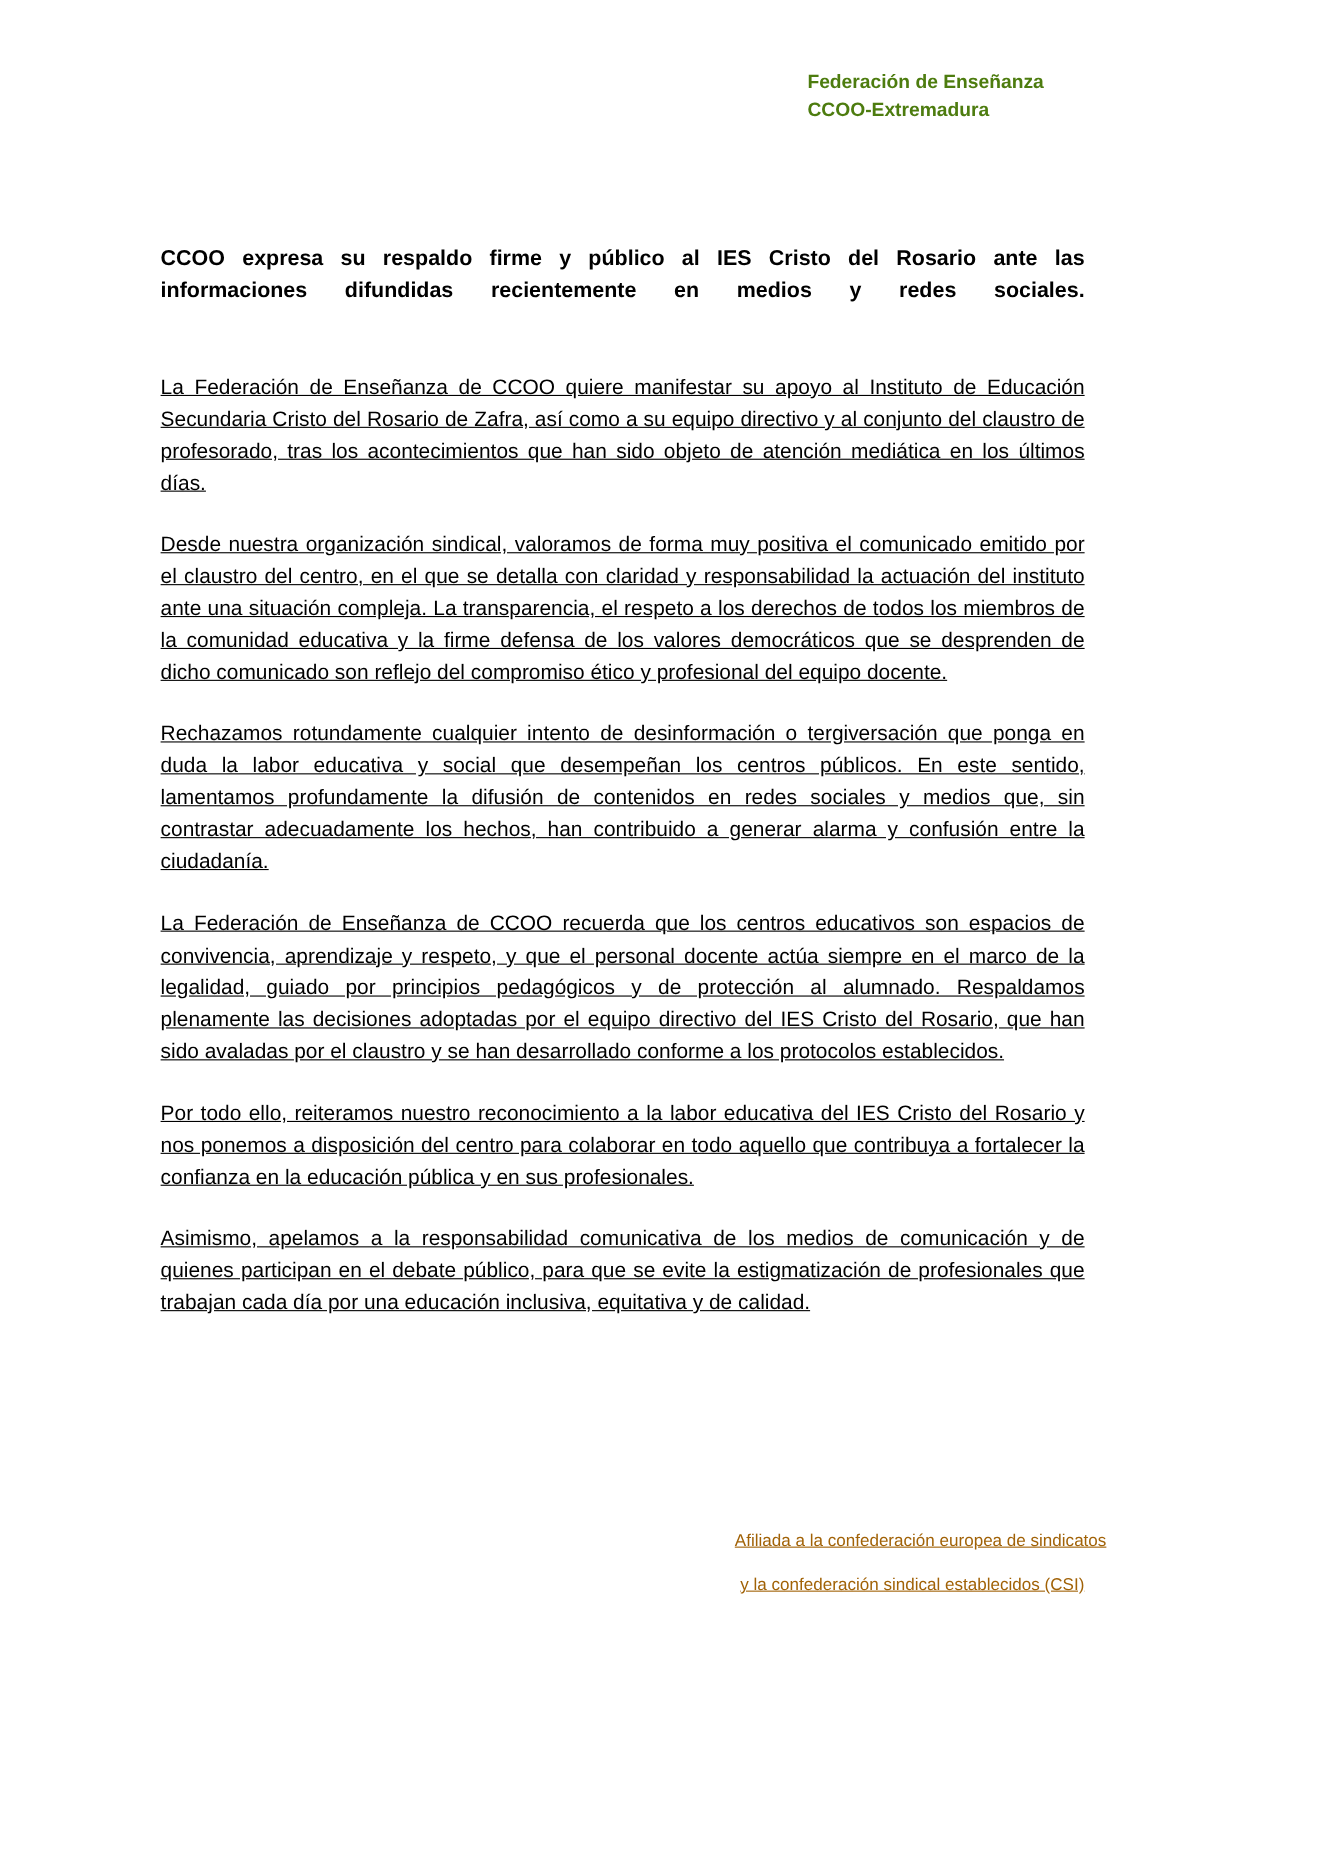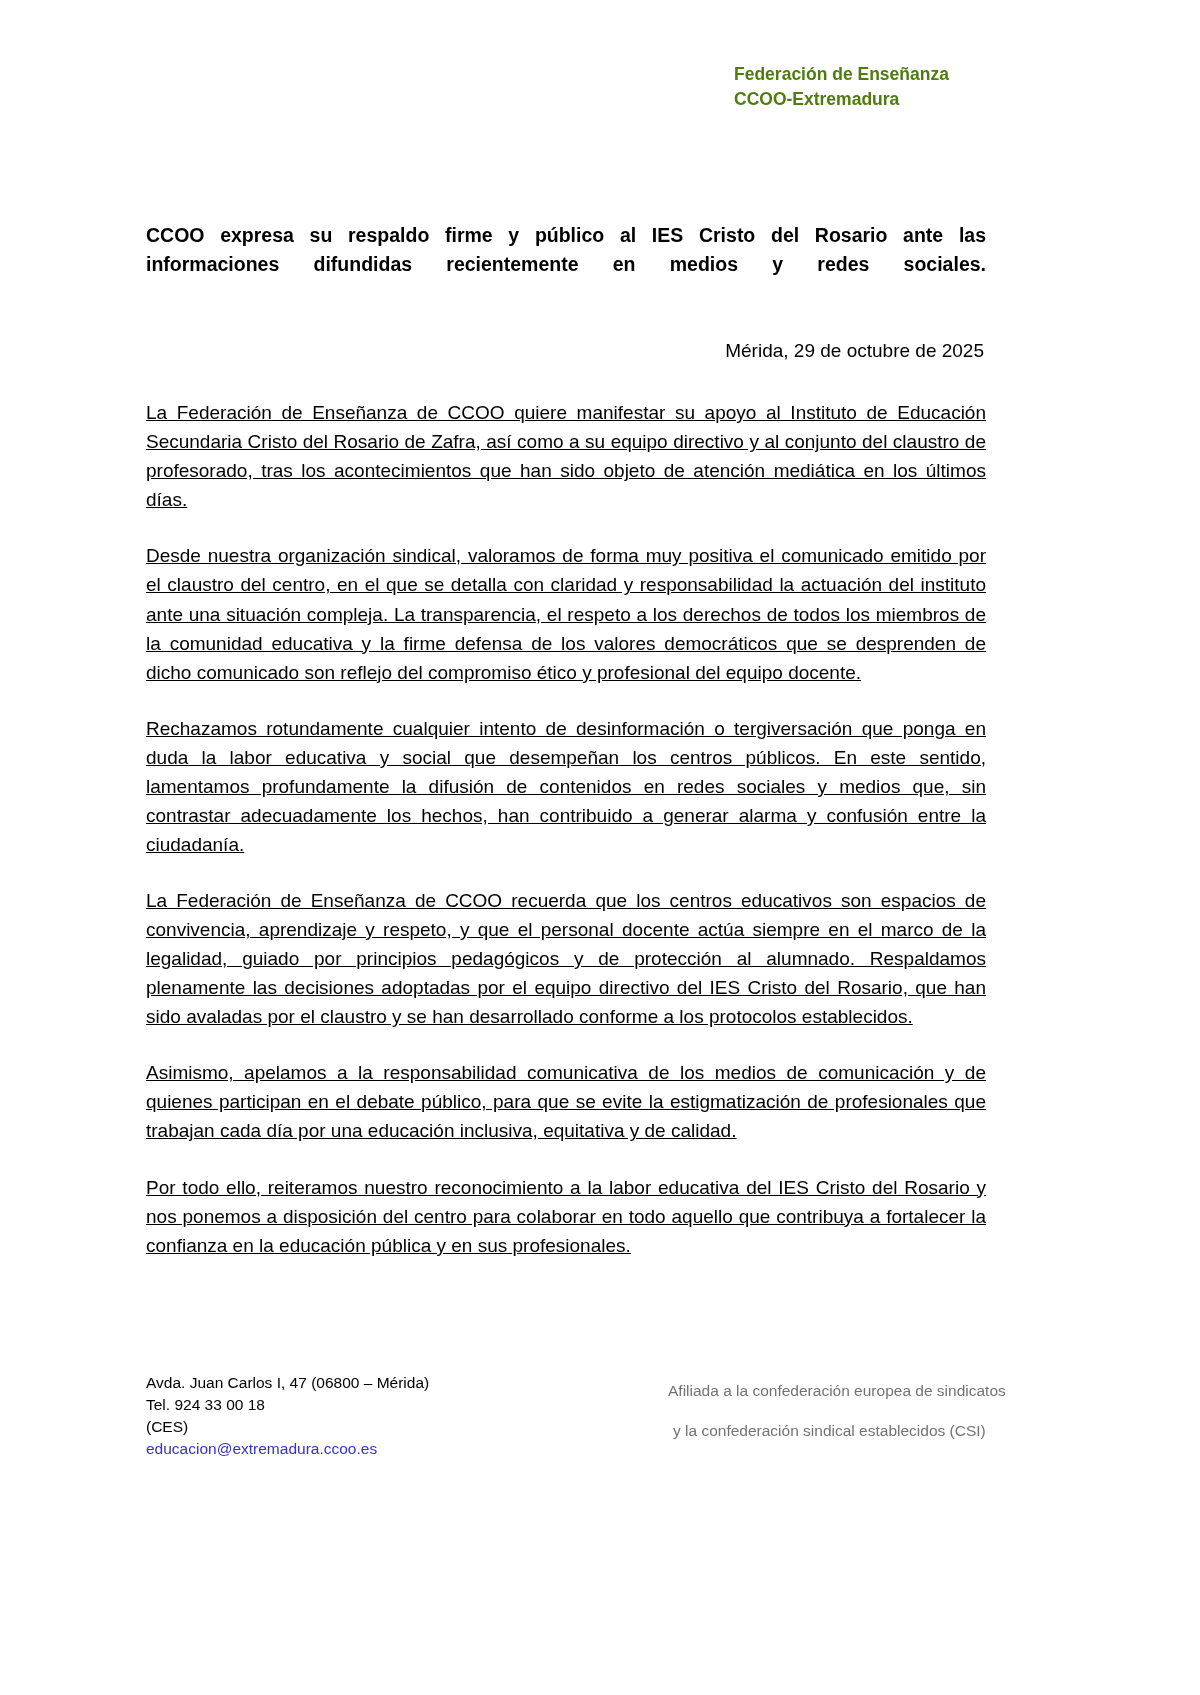--- a/index.html
+++ b/index.html
@@ -179,25 +179,26 @@
     color: #000;
   }
   .footer-left .mail {
     color: #3333cc;
     text-decoration: none;
   }
 
   .footer-right {
     position: absolute;
     left: 668px;
-    top: 8px;
+    top: 18px;
     width: 420px;
     font-size: 15.5px;
     line-height: 1.4;
-    color: #737373;
+    color: #a16207;
+    text-decoration: underline;
   }
   .footer-right .line2 {
     margin-top: 18px;
     margin-left: 5px;
   }
 </style>
 </head>
 <body>
 
 <div class="page">
@@ -208,38 +209,31 @@
     <div class="federation">
       <div>Federación de Enseñanza</div>
       <div>CCOO-Extremadura</div>
     </div>
   </div>
 
   <div class="content">
 
     <h1 class="doc-title">CCOO expresa su respaldo firme y público al IES Cristo del Rosario ante las informaciones difundidas recientemente en medios y redes sociales.</h1>
 
-    <div class="dateline">Mérida, 29 de octubre de 2025</div>
 
     <p class="para">La Federación de Enseñanza de CCOO quiere manifestar su apoyo al Instituto de Educación Secundaria Cristo del Rosario de Zafra, así como a su equipo directivo y al conjunto del claustro de profesorado, tras los acontecimientos que han sido objeto de atención mediática en los últimos días.</p>
     <p class="para">Desde nuestra organización sindical, valoramos de forma muy positiva el comunicado emitido por el claustro del centro, en el que se detalla con claridad y responsabilidad la actuación del instituto ante una situación compleja. La transparencia, el respeto a los derechos de todos los miembros de la comunidad educativa y la firme defensa de los valores democráticos que se desprenden de dicho comunicado son reflejo del compromiso ético y profesional del equipo docente.</p>
     <p class="para">Rechazamos rotundamente cualquier intento de desinformación o tergiversación que ponga en duda la labor educativa y social que desempeñan los centros públicos. En este sentido, lamentamos profundamente la difusión de contenidos en redes sociales y medios que, sin contrastar adecuadamente los hechos, han contribuido a generar alarma y confusión entre la ciudadanía.</p>
     <p class="para">La Federación de Enseñanza de CCOO recuerda que los centros educativos son espacios de convivencia, aprendizaje y respeto, y que el personal docente actúa siempre en el marco de la legalidad, guiado por principios pedagógicos y de protección al alumnado. Respaldamos plenamente las decisiones adoptadas por el equipo directivo del IES Cristo del Rosario, que han sido avaladas por el claustro y se han desarrollado conforme a los protocolos establecidos.</p>
+    <p class="para">Por todo ello, reiteramos nuestro reconocimiento a la labor educativa del IES Cristo del Rosario y nos ponemos a disposición del centro para colaborar en todo aquello que contribuya a fortalecer la confianza en la educación pública y en sus profesionales.</p>
     <p class="para">Asimismo, apelamos a la responsabilidad comunicativa de los medios de comunicación y de quienes participan en el debate público, para que se evite la estigmatización de profesionales que trabajan cada día por una educación inclusiva, equitativa y de calidad.</p>
-    <p class="para">Por todo ello, reiteramos nuestro reconocimiento a la labor educativa del IES Cristo del Rosario y nos ponemos a disposición del centro para colaborar en todo aquello que contribuya a fortalecer la confianza en la educación pública y en sus profesionales.</p>
   </div>
 
   <div class="doc-footer">
 
-    <div class="footer-left">
-      <div>Avda. Juan Carlos I, 47 (06800 – Mérida)</div>
-      <div>Tel. 924 33 00 18</div>
-      <div>(CES)</div>
-      <a class="mail" href="#">educacion@extremadura.ccoo.es</a>
-    </div>
 
     <div class="footer-right">
       <div class="line1">Afiliada a la confederación europea de sindicatos</div>
       <div class="line2">y la confederación sindical establecidos (CSI)</div>
     </div>
   </div>
 
 </div>
 
 </body></html>

